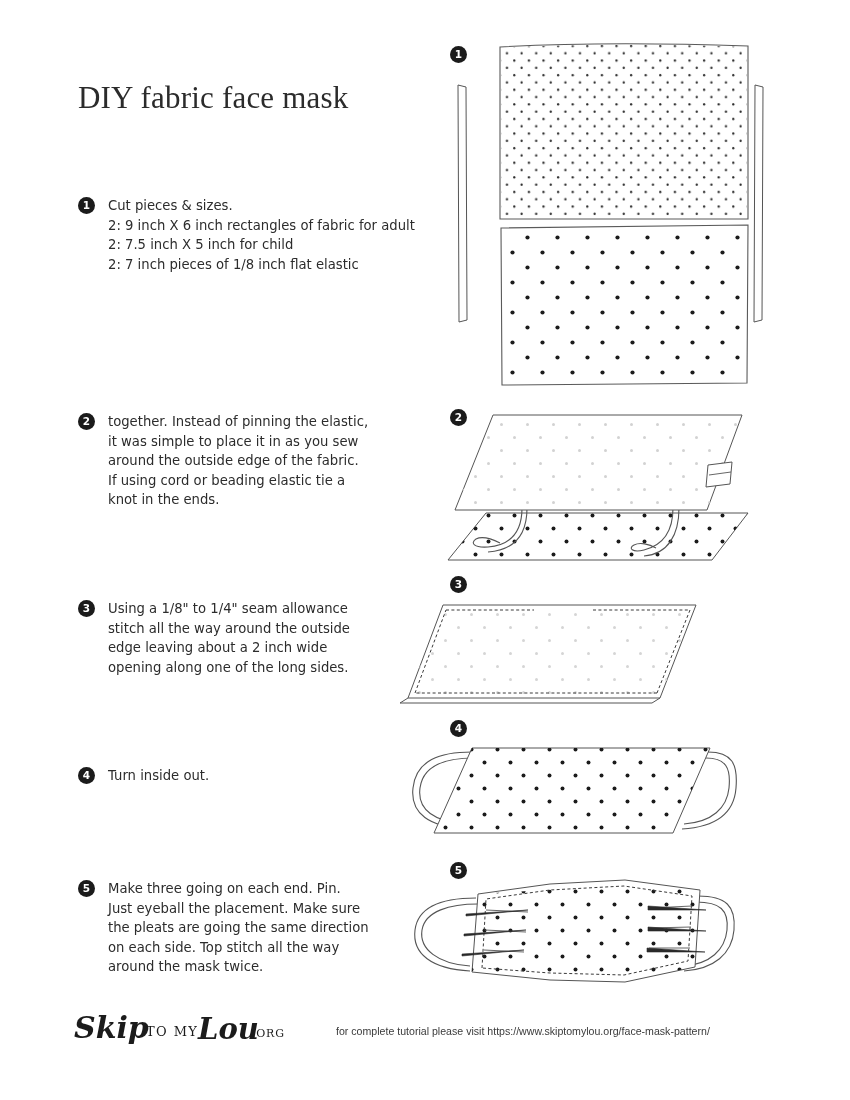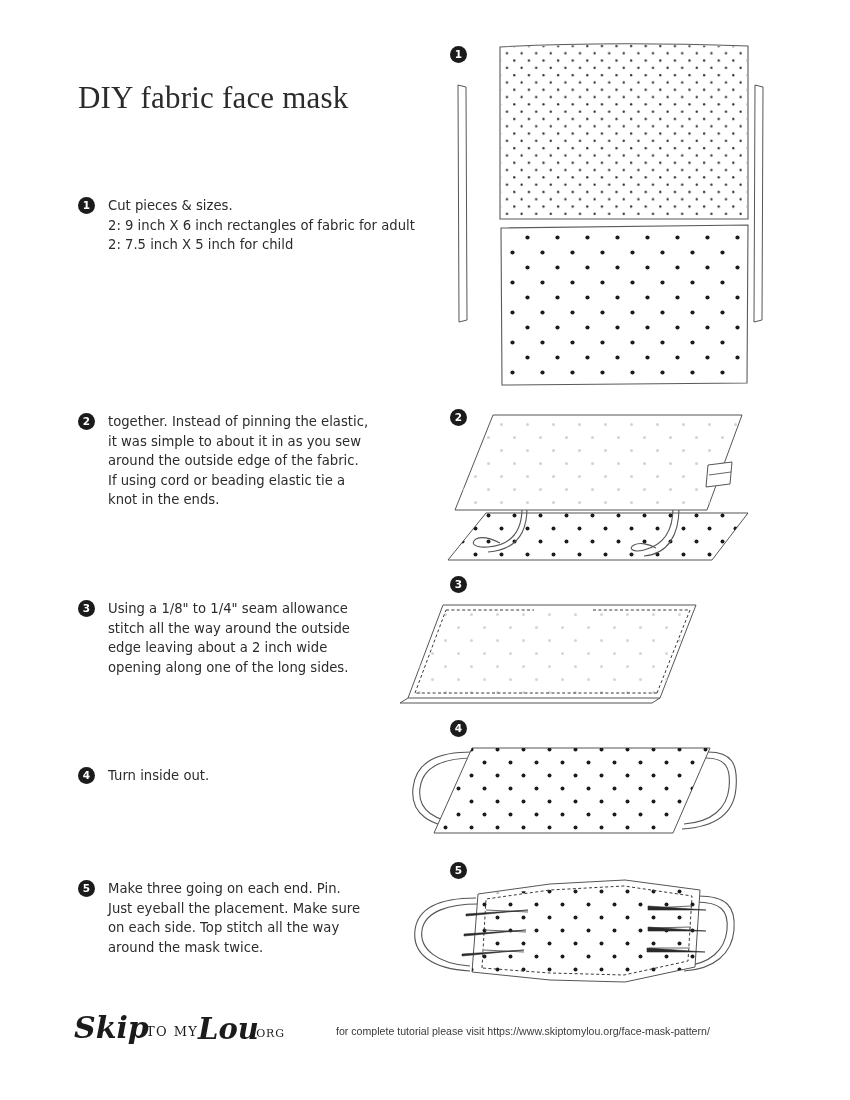--- a/index.html
+++ b/index.html
@@ -107,28 +107,29 @@
 <div class="page">
 
   <div class="title">DIY fabric face mask</div>
 
   <div class="step-text" style="top:196px;">
     <span class="badge">1</span>
     <div class="lines">
       <div>Cut pieces &amp; sizes.</div>
       <div>2: 9 inch X 6 inch rectangles of fabric for adult</div>
       <div>2: 7.5 inch X 5 inch for child</div>
+      <div>2: 7 inch pieces of 1/8 inch flat elastic</div>
     </div>
   </div>
 
   <div class="step-text" style="top:412px;">
     <span class="badge">2</span>
     <div class="lines">
       <div>together. Instead of pinning the elastic,</div>
-      <div>it was simple to about it in as you sew</div>
+      <div>it was simple to place it in as you sew</div>
       <div>around the outside edge of the fabric.</div>
       <div>If using cord or beading elastic tie a</div>
       <div>knot in the ends.</div>
     </div>
   </div>
 
   <div class="step-text" style="top:599px;">
     <span class="badge">3</span>
     <div class="lines">
       <div>Using a 1/8" to 1/4" seam allowance</div>
@@ -143,20 +144,21 @@
     <div class="lines">
       <div>Turn inside out.</div>
     </div>
   </div>
 
   <div class="step-text" style="top:879px;">
     <span class="badge">5</span>
     <div class="lines">
       <div>Make three going on each end. Pin.</div>
       <div>Just eyeball the placement. Make sure</div>
+      <div>the pleats are going the same direction</div>
       <div>on each side. Top stitch all the way</div>
       <div>around the mask twice.</div>
     </div>
   </div>
 
   <span class="badge fig-badge" style="left:450px; top:46px;">1</span>
   <span class="badge fig-badge" style="left:450px; top:409px;">2</span>
   <span class="badge fig-badge" style="left:450px; top:576px;">3</span>
   <span class="badge fig-badge" style="left:450px; top:720px;">4</span>
   <span class="badge fig-badge" style="left:450px; top:862px;">5</span>

